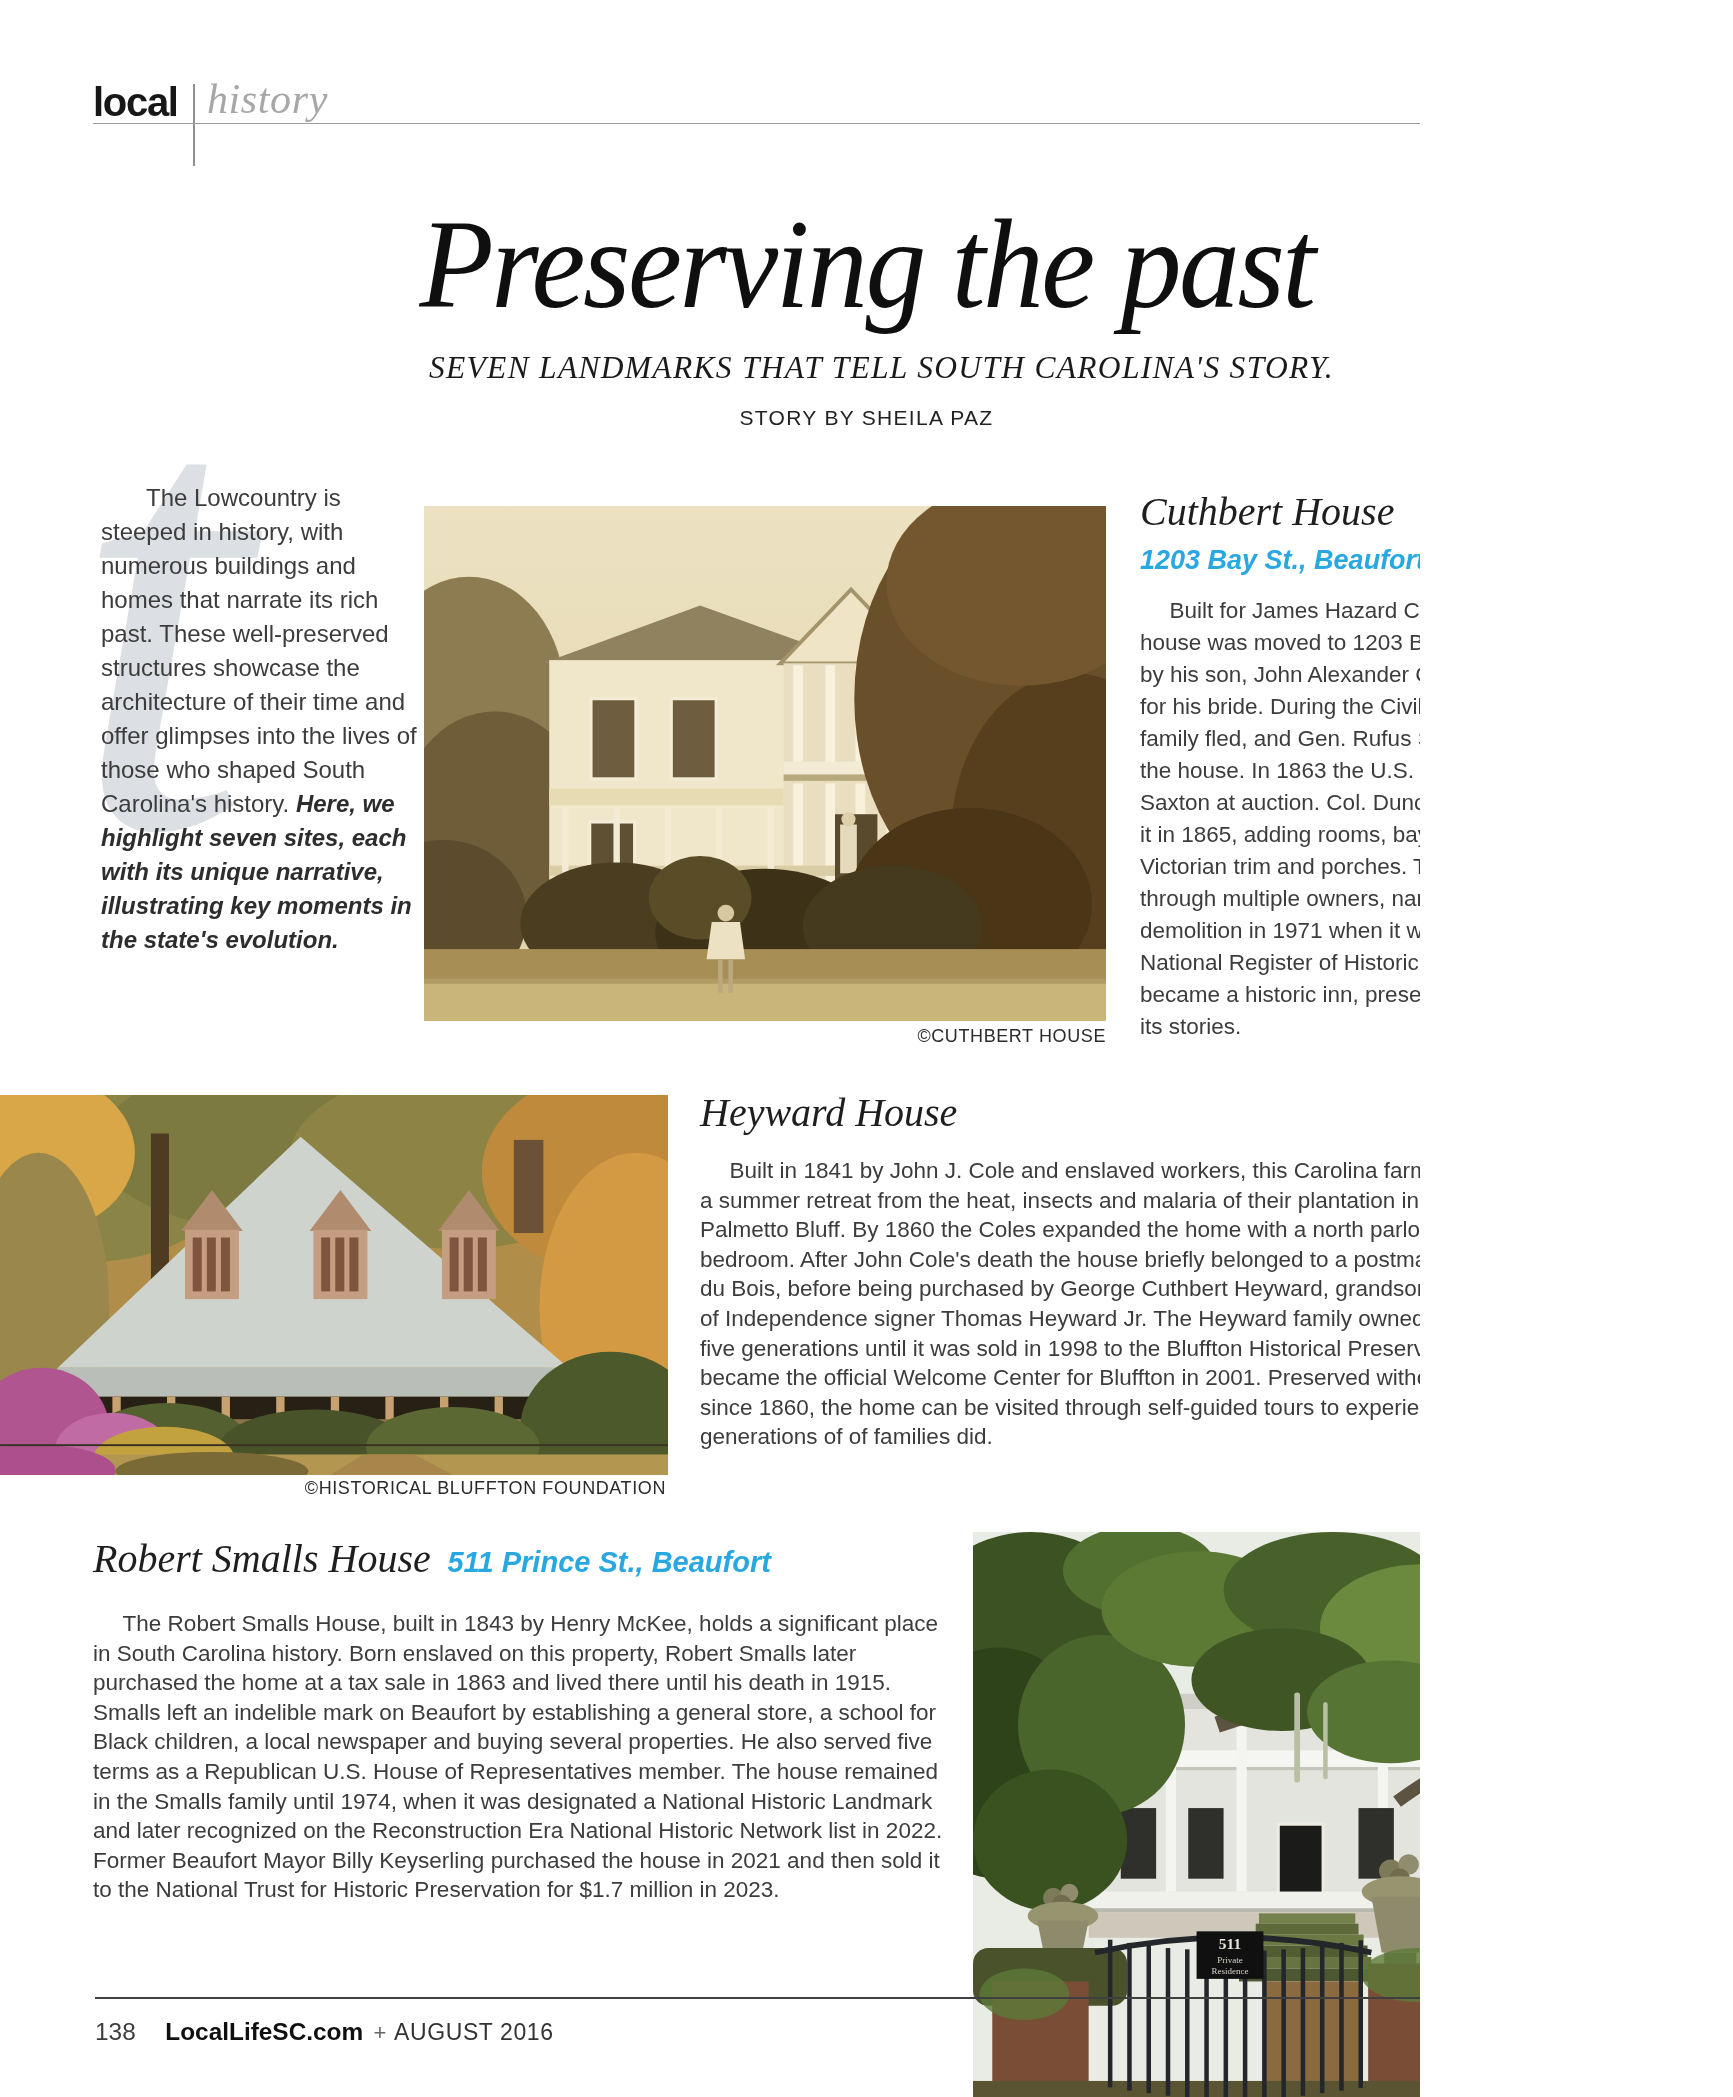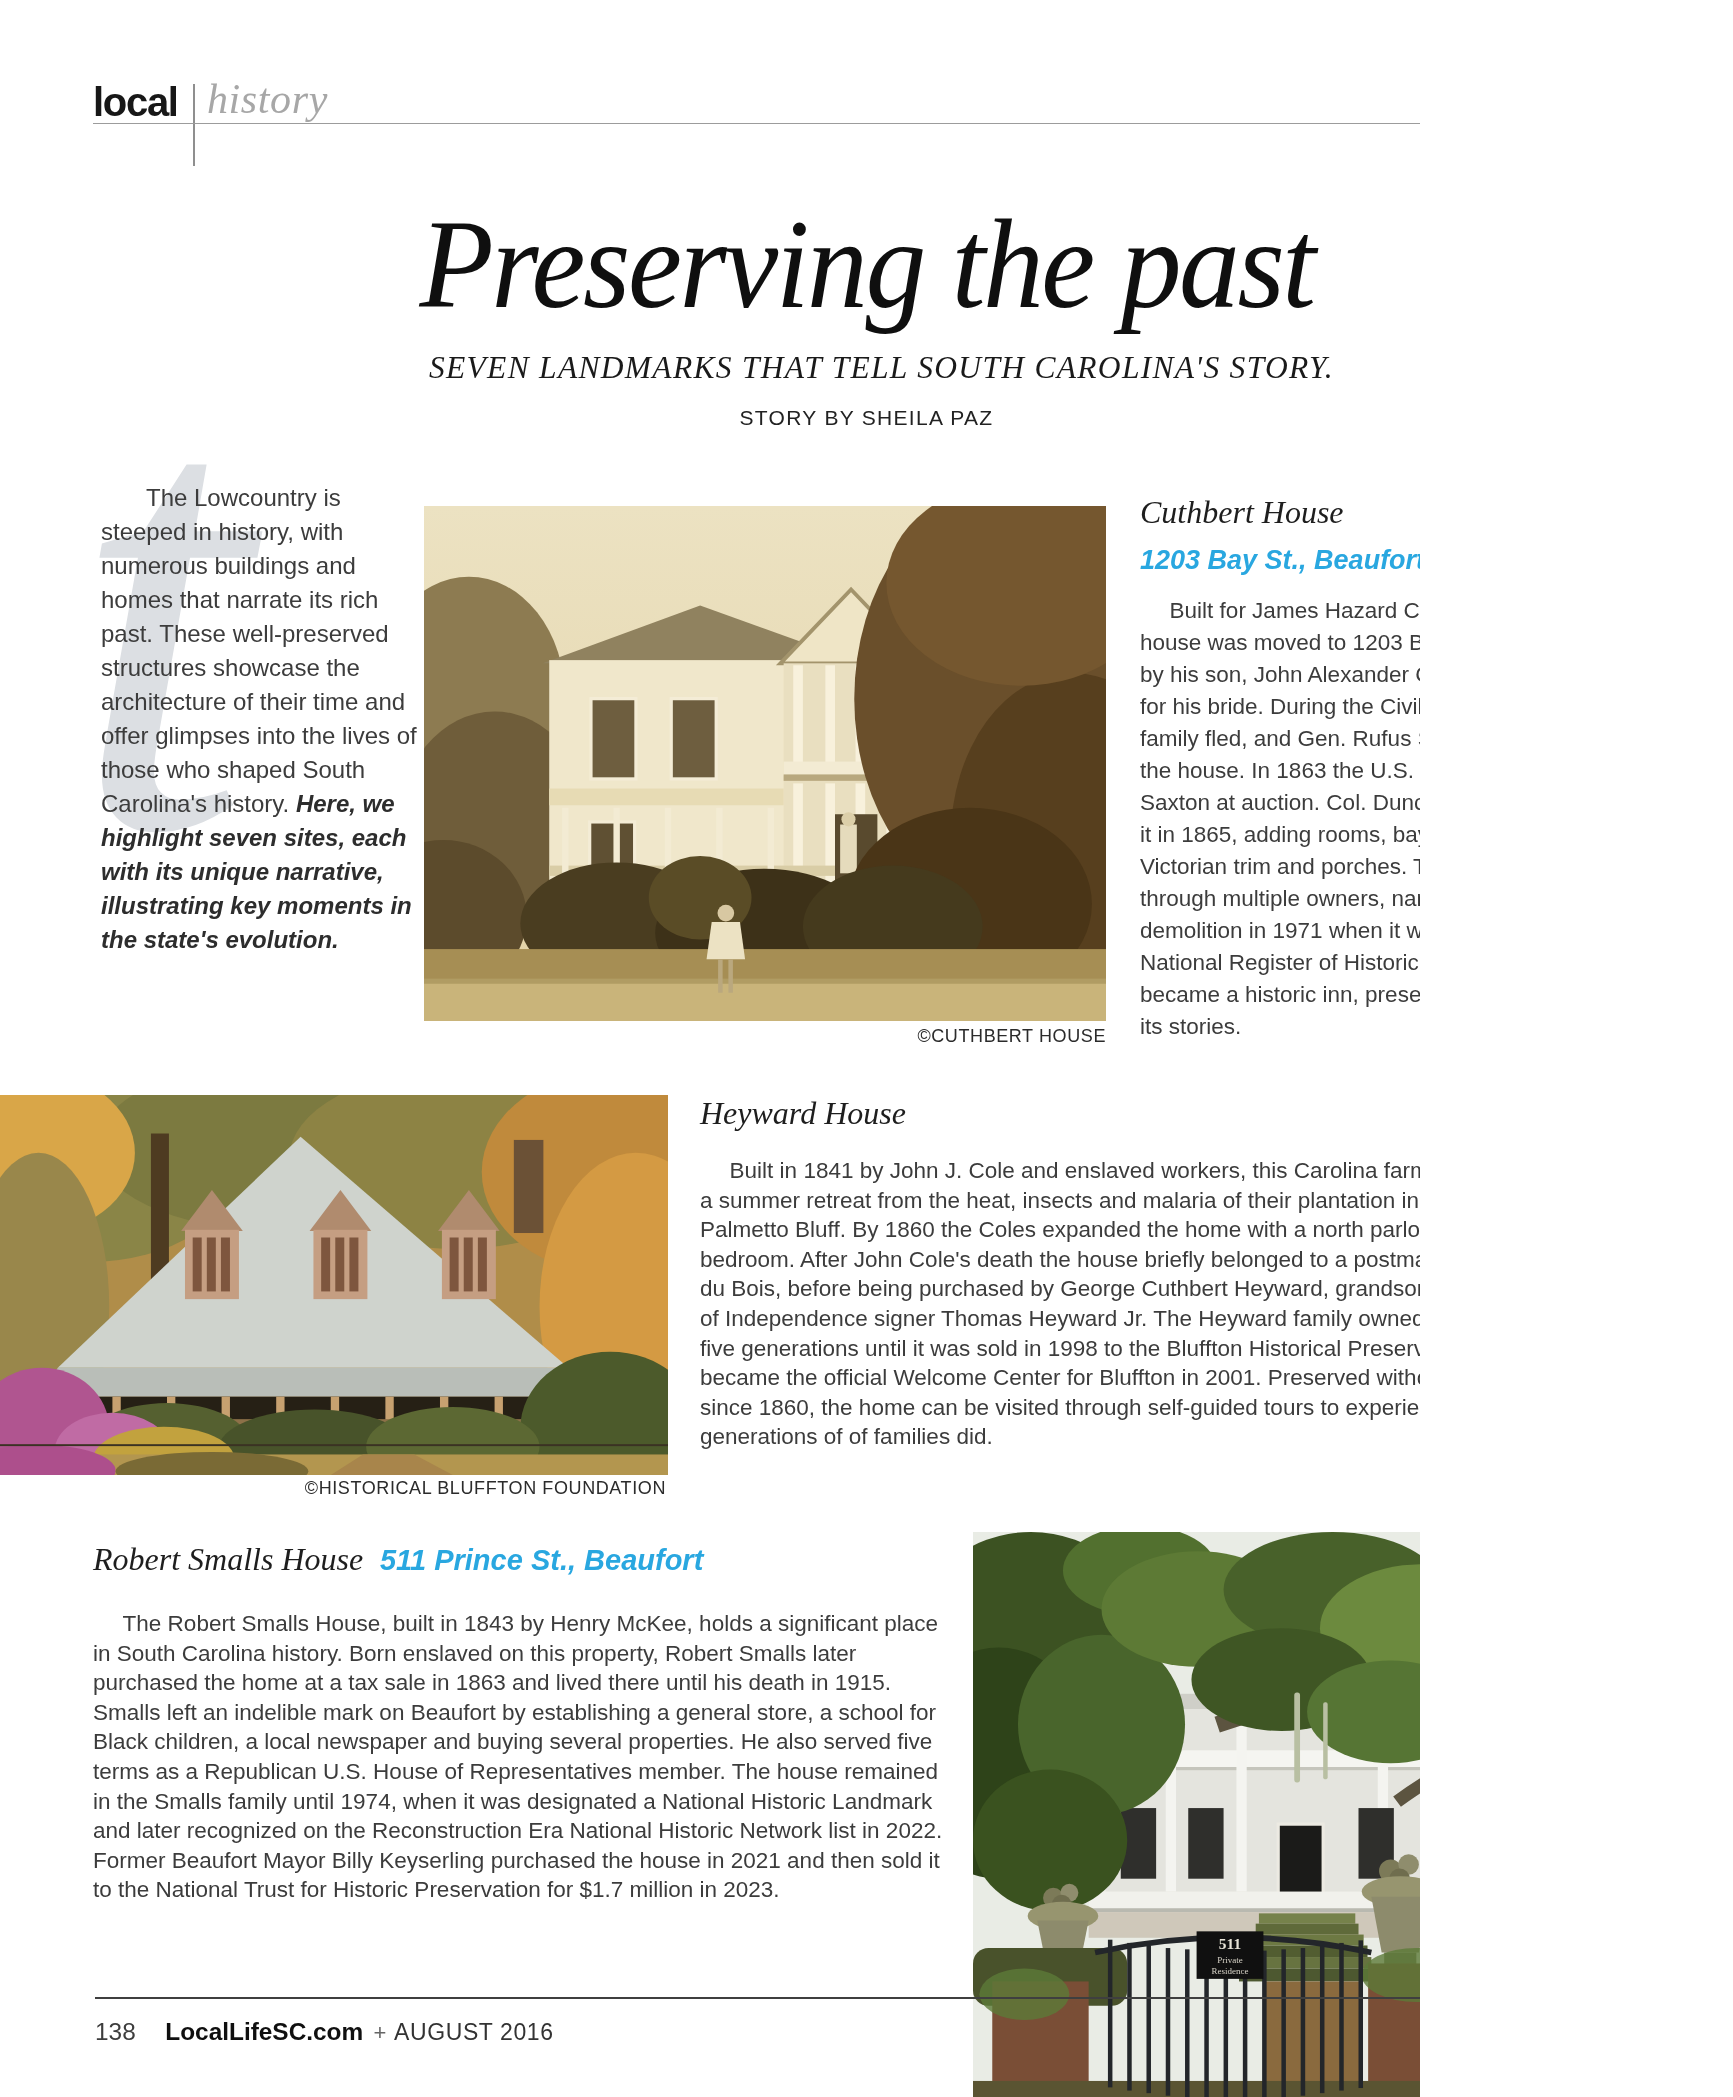--- a/index.html
+++ b/index.html
@@ -34,21 +34,21 @@
   .photo.heyward{left:0;top:1095px;}
   .photo.smalls{left:973px;top:1532px;}
   .credit{position:absolute;font-size:18px;letter-spacing:0.6px;color:#2b2b2b;z-index:2;}
   .credit.cuthbert{left:424px;top:1026px;width:682px;text-align:right;}
   .credit.heyward{left:0;top:1478px;width:666px;text-align:right;}
   .credit.vertical{left:1639px;top:1534px;height:193px;width:26px;writing-mode:vertical-rl;
         transform:rotate(180deg);text-align:left;}
   
   .section{position:absolute;}
   .section h2{margin:0;font-family:"Liberation Serif",serif;font-style:italic;font-weight:normal;
-        font-size:32px;line-height:48px;color:#1e1e1e;}
+        font-size:40px;line-height:48px;color:#1e1e1e;}
   .address{font-style:italic;font-weight:bold;font-size:27px;line-height:31px;
         color:var(--accent-blue,#29a7e0);margin-top:9px;}
   .body{margin:19px 0 0 0;font-size:22.5px;color:#3c3c3c;text-indent:29.6px;}
   .sec-cuthbert{left:1140px;top:488px;width:479px;}
   .sec-cuthbert .body{line-height:32px;}
   .sec-heyward{left:700px;top:1089px;width:899px;}
   .sec-heyward .body{line-height:29.6px;}
   .sec-smalls{left:93px;top:1535px;width:851px;}
   .heading-row{display:flex;align-items:baseline;gap:16.7px;}
   .heading-row .address{margin-top:0;font-size:29px;}

